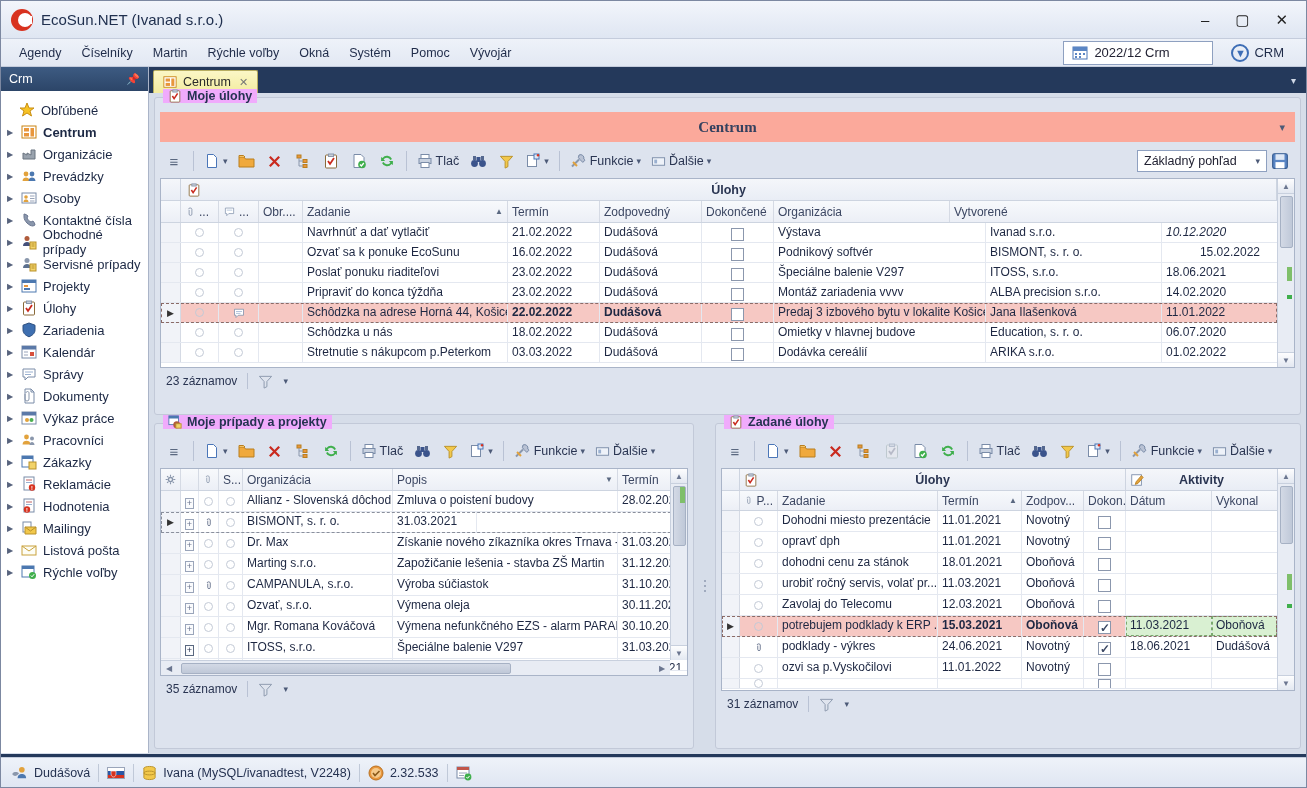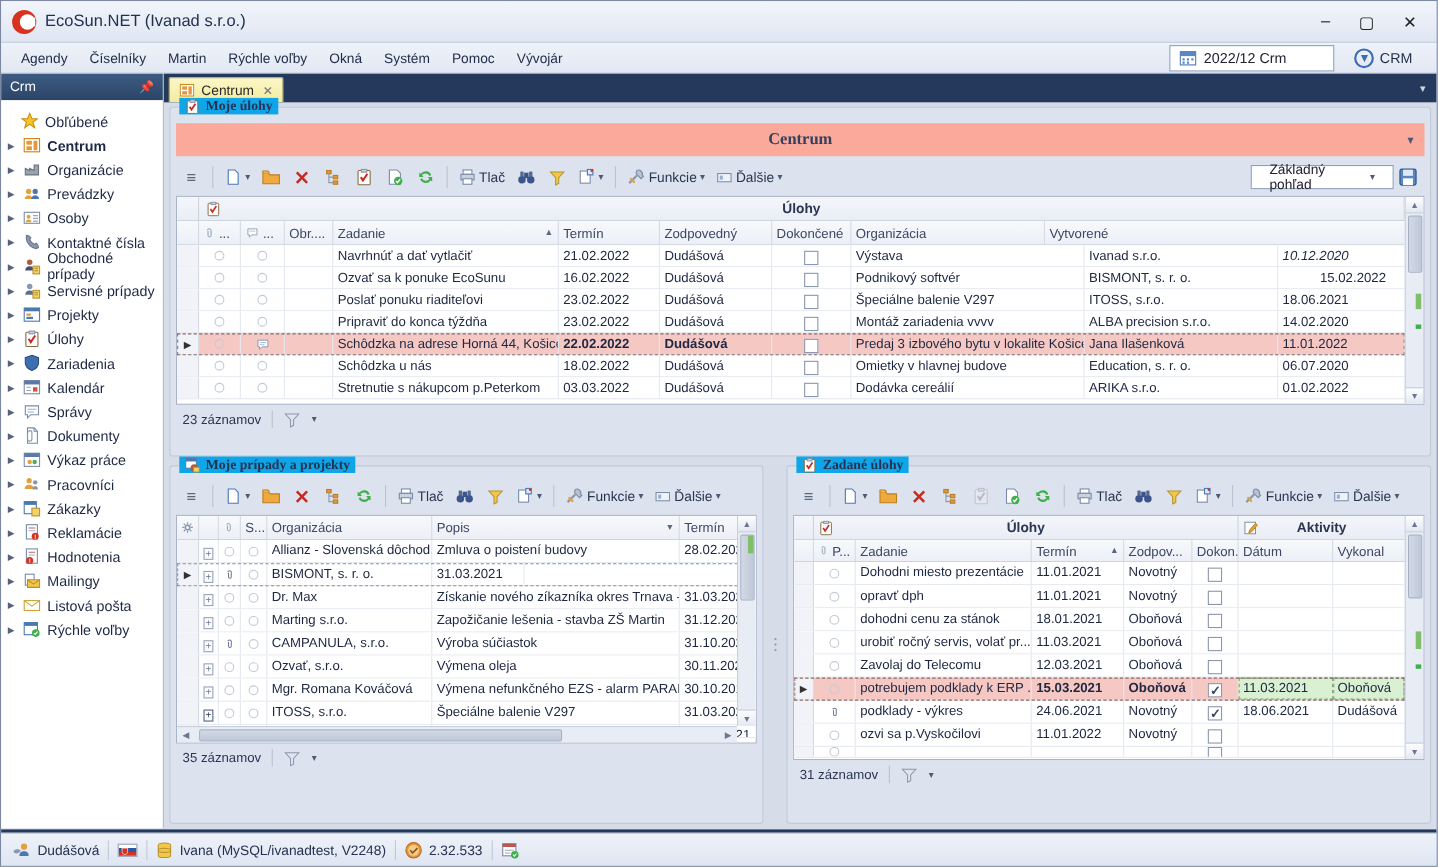--- a/index.html
+++ b/index.html
@@ -38,33 +38,33 @@
   .nav-item.bold .lbl { font-weight:bold; }
   .si { width:16px; height:16px; flex:0 0 16px; display:inline-block; }
   
   .main { flex:1; display:flex; flex-direction:column; }
   .tabstrip { height:26px; background:#24395b; display:flex; align-items:flex-end; padding-left:4px; position:relative;}
   .tab { background:linear-gradient(#fbf7c6,#f3eca0); border:1px solid #b7ad61; border-bottom:none; height:23px; display:flex; align-items:center; gap:6px; padding:0 9px; font-size:12.5px; color:#2a2a2a; border-radius:2px 2px 0 0;}
   .tab .x { color:#777; font-size:11px; margin-left:2px;}
   .tabstrip .strip-caret { position:absolute; right:10px; top:8px; color:#cfd8e6; font-size:10px;}
   .content { flex:1; background:#d6dde9; padding:4px 5px; display:flex; flex-direction:column; gap:8px; }
   .group { border:1px solid #c2c9d8; border-radius:3px; background:#dde3ee; position:relative; padding:10px 3px 3px 3px;}
-  .group-label { position:absolute; top:-9px; left:8px; background:#0ea5e9; padding:0 5px; display:flex; align-items:center; gap:5px; font-weight:bold; font-size:12.5px; color:#253251;font-family:Liberation Serif, serif;}
+  .group-label { position:absolute; top:-9px; left:8px; background:#f0abfc; padding:0 5px; display:flex; align-items:center; gap:5px; font-weight:bold; font-size:12.5px; color:#253251;}
   
   .banner { height:30px; background:#fba99b; display:flex; align-items:center; justify-content:center; position:relative; margin:4px 2px 2px 2px;}
   .banner .t { font-weight:bold; font-size:15px; color:#33415f; font-family:"Liberation Serif", serif;}
   .banner .caret { position:absolute; right:10px; color:#4c5a77; font-size:11px;}
   
   .toolbar { height:34px; display:flex; align-items:center; gap:4px; padding:0 4px; }
   .tbtn { height:24px; min-width:24px; display:flex; align-items:center; justify-content:center; gap:3px; padding:0 3px; border-radius:2px; color:#2a3552; font-size:12.5px;}
   .tsep { width:1px; height:20px; background:#b9c2d4; margin:0 3px;}
   .caret { font-size:9px; color:#4c5a77; }
   .hamb { font-size:15px; color:#5a6880; font-weight:bold;}
   .viewsel { margin-left:auto; display:flex; align-items:center; gap:4px; padding-right:4px;}
-  .viewbox { background:#fff; border:1px solid #8ea0c0; width:130px; height:22px; display:flex; align-items:center; padding:0 16px; font-size:12.5px; color:#223;}
+  .viewbox { background:#fff; border:1px solid #8ea0c0; width:130px; height:22px; display:flex; align-items:center; padding:0 6px; font-size:12.5px; color:#223;}
   .viewbox .caret{ margin-left:auto; }
   
   .grid { background:#fff; border:1px solid #a9b4c8; margin:0 2px; position:relative; overflow:hidden;}
   .band { display:flex; background:linear-gradient(#f4f6fa,#e9edf5); border-bottom:1px solid #cdd4e0; height:22px; align-items:center;}
   .band .bcell { display:flex; align-items:center; justify-content:center; gap:6px; font-weight:bold; color:#2a3552; height:100%; border-right:1px solid #cdd4e0; font-size:12.5px;}
   .thead { display:flex; background:linear-gradient(#f7f9fc,#eceff6); border-bottom:1px solid #cdd4e0; height:22px;}
   .th { display:flex; align-items:center; padding:0 4px; color:#3c4763; border-right:1px solid #d5dae4; font-size:12px; white-space:nowrap; overflow:hidden; gap:3px;}
   .trow { display:flex; height:20px; border-bottom:1px solid #e4e8f0; background:#fff;}
   .c { padding:0 4px; line-height:19px; border-right:1px solid #e4e8f0; white-space:nowrap; overflow:hidden; font-size:12px; color:#1d2742;}
   .trow.sel { background:#f6c8c3; outline:1px dashed #8a6a66; outline-offset:-1px;}

